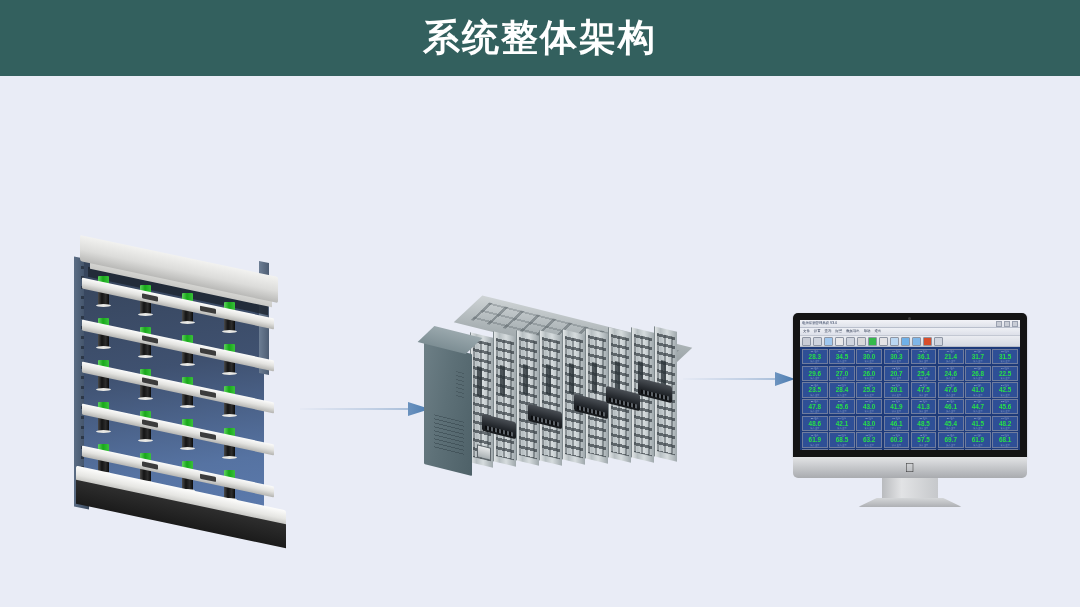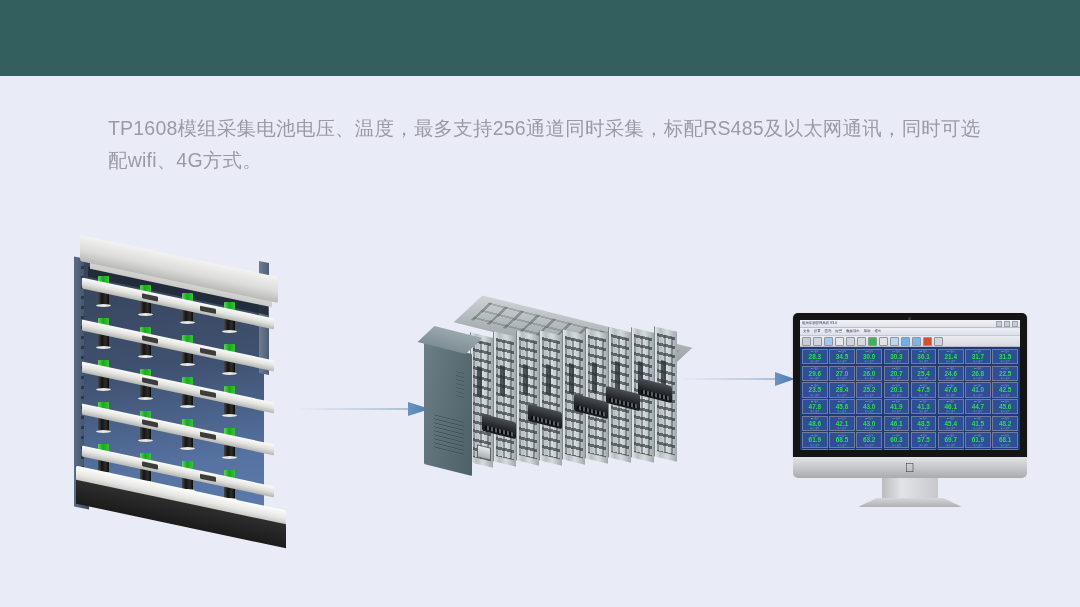--- a/index.html
+++ b/index.html
@@ -438,22 +438,22 @@
     color: #8fa2cd;
     white-space: nowrap;
   }
 </style>
 </head>
 <body>
 
 <div id="slide">
 
   <div id="header-bar"></div>
-
-  <div id="body-text">TP1608模组采集电池电压、温度，最多支持256通道同时采集，标配RS485及以太网通讯，同时可选配wifi、4G方式。</div>
+  <div id="header-title">系统整体架构</div>
+
 
   <div id="rack">
     <div class="post"></div>
     <div class="post-holes"></div>
     <div class="backpanel"></div>
     <div class="post-r"></div>
     <div class="canopy-shadow"></div>
     <div class="canopy-inner"></div>
     <div class="canopy"></div>
 

